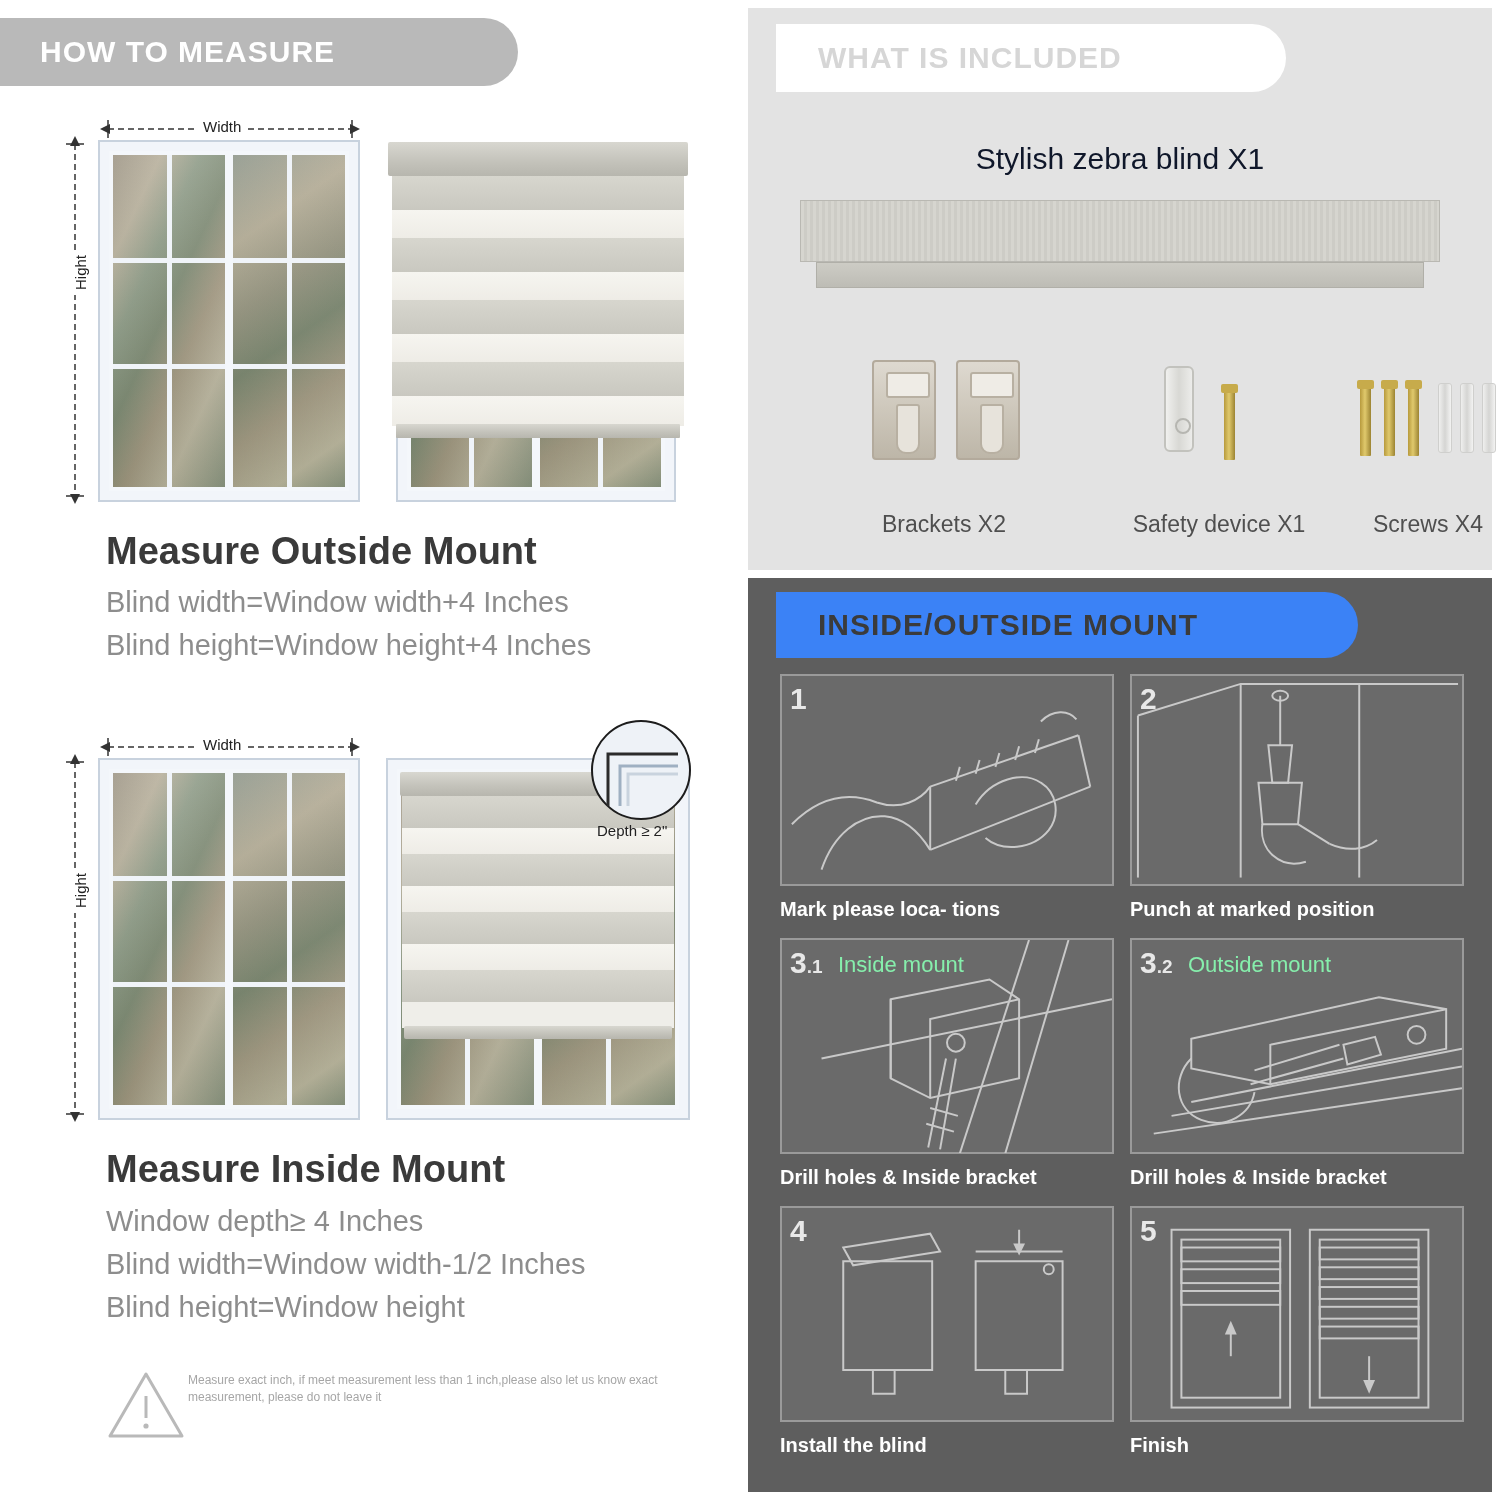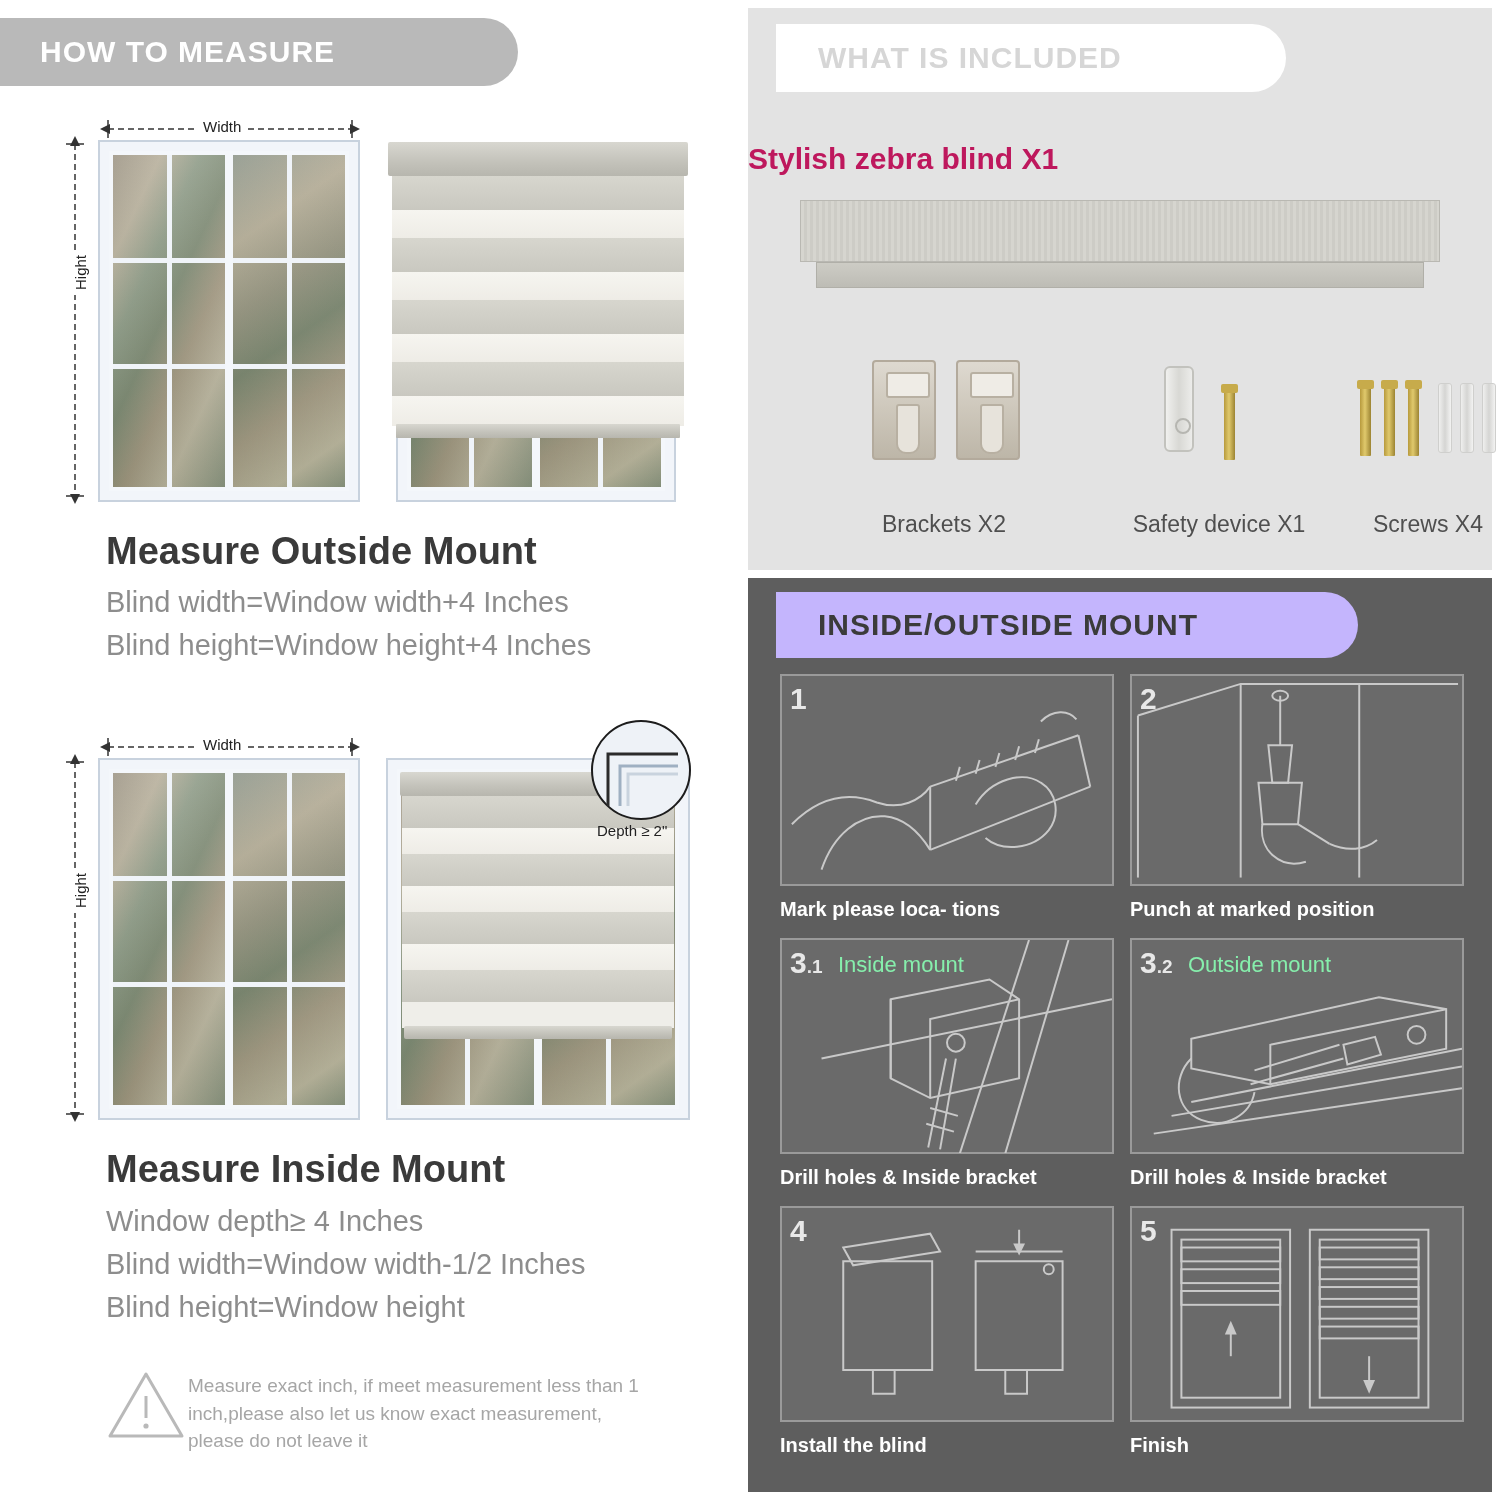--- a/index.html
+++ b/index.html
@@ -86,37 +86,37 @@
     position: absolute;
     font-size: 38px; color: #3a3a3a; font-weight: bold;
   }
   .section-line {
     position: absolute;
     font-size: 29px; color: #8d8d8d;
   }
 
   .warn-box { position: absolute; }
   .warn-text {
-    position: absolute; font-size: 19px; color: #a6a6a6; line-height: 1.45;
+    position: absolute; font-size: 12px; color: #a6a6a6; line-height: 1.45;
   }
 
   
   .right-top {
     position: absolute; left: 748px; top: 8px; width: 744px; height: 562px;
     background: #e3e3e3;
   }
   .right-header {
     left: 28px; top: 16px; width: 510px; height: 68px;
     background: #ffffff; color: #d6d6d6;
     border-radius: 0 34px 34px 0;
     padding-left: 42px; font-size: 30px;
   }
   .blind-title {
     position: absolute; left: 0; right: 0; top: 134px;
-    font-size: 30px; color: #be185d; font-weight: bold;
+    text-align: center; font-size: 30px; color: #0f172a; font-weight: normal;
   }
   .big-blind {
     position: absolute; left: 52px; top: 192px; width: 640px; height: 98px;
   }
   .big-blind .top {
     position: absolute; left: 0; top: 0; width: 100%; height: 62px;
     background: repeating-linear-gradient(90deg,#d6d5cf 0 3px,#cdccc6 3px 6px);
     background-color: #d3d2cc;
     border: 1px solid #b9b8b2;
   }
@@ -169,21 +169,21 @@
     border: 1px solid #cfcfcd; border-radius: 3px;
   }
 
   
   .right-bottom {
     position: absolute; left: 748px; top: 578px; width: 744px; height: 914px;
     background: #5e5e5e;
   }
   .rb-header {
     left: 28px; top: 14px; width: 582px; height: 66px;
-    background: #c4b5fd; color: #3b3b3b;
+    background: #3b82f6; color: #3b3b3b;
     border-radius: 0 33px 33px 0;
     padding-left: 42px; font-size: 30px;
   }
   .steps { position: absolute; left: 32px; top: 96px; width: 684px; }
   .step { position: absolute; }
   .step-img {
     position: absolute; left: 0; top: 0;
     border: 2px solid #9a9a9a; background: #6a6a6a;
   }
   .step-num {

